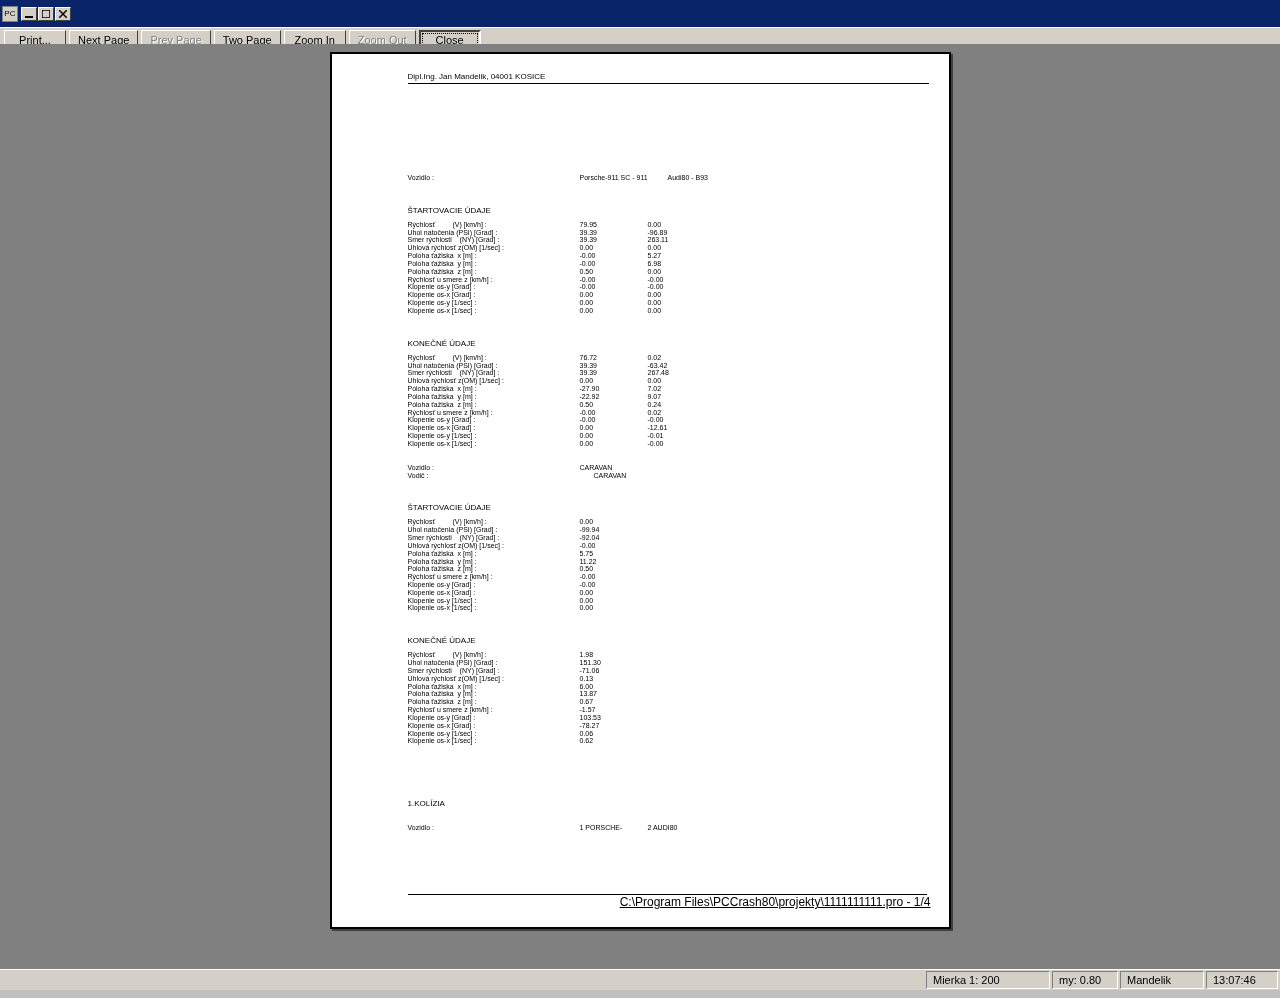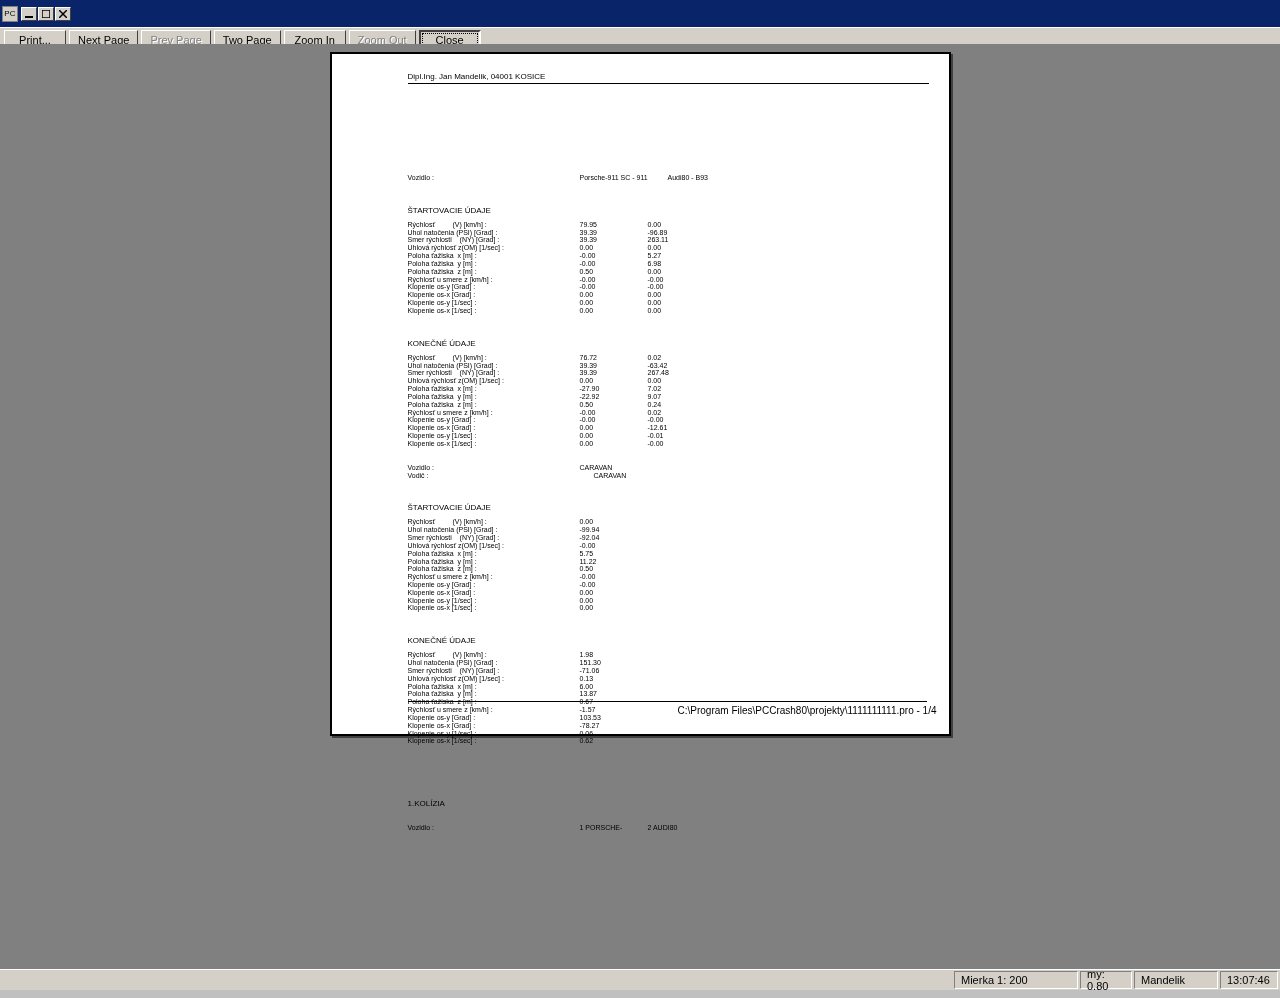--- a/index.html
+++ b/index.html
@@ -8,31 +8,31 @@
 .titlebar .app-icon { width:16px; height:16px; margin-right:3px; display:inline-flex; align-items:center; justify-content:center; background:#d4d0c8; border:1px solid #808080; font-size:8px; color:#000; }
 .titlebar .title-text { flex:1; white-space:nowrap; overflow:hidden; }
 .titlebar .win-controls { display:flex; gap:1px; }
 .titlebar .win-btn { width:16px; height:14px; background:#d4d0c8; border:1px solid; border-color:#fff #404040 #404040 #fff; display:flex; align-items:center; justify-content:center; font-size:9px; font-family:Marlett, sans-serif; cursor:default; }
 .toolbar { height:25px; background:#d4d0c8; border-top:1px solid #fff; border-bottom:1px solid #808080; display:flex; align-items:center; padding:2px 4px; gap:3px; }
 .toolbar .tb-btn { height:20px; min-width:62px; padding:4px 8px; background:#d4d0c8; border:1px solid; border-color:#fff #404040 #404040 #fff; font-size:11px; display:flex; align-items:center; justify-content:center; cursor:default; }
 .toolbar .tb-btn.disabled { color:#808080; text-shadow:1px 1px 0 #fff; }
 .toolbar .tb-btn.focused { outline:1px dotted #000; outline-offset:-4px; border:2px solid; border-color:#404040 #fff #fff #404040; padding:0 3px;text-decoration:underline; }
 .toolbar .tb-btn u { text-decoration:underline; }
 .viewer { position:absolute; top:44px; left:0; right:0; bottom:21px; background:#808080; display:flex; justify-content:center; align-items:flex-start; overflow:auto; }
-.page { margin-top:8px; width:621px; height:684px; background:#fff; border:2px solid #000; box-shadow:2px 2px 0 #404040; position:relative; font-family:Arial, sans-serif; font-size:7px; color:#000;padding-left:24px; }
+.page { margin-top:8px; width:621px; height:877px; background:#fff; border:2px solid #000; box-shadow:2px 2px 0 #404040; position:relative; font-family:Arial, sans-serif; font-size:7px; color:#000;padding-left:24px; }
 .page-inner { position:absolute; top:18px; left:76px; right:20px; bottom:18px; }
 .hdr-name { font-size:8px; }
 .hdr-rule { border-top:1px solid #000; margin-top:2px; }
 .section-title { font-size:8px; margin-top:24px; margin-bottom:6px; }
 .row { display:flex; line-height:1.12; font-size:7px; white-space:pre; }
 .c-label { width:172px; }
 .c-v1 { width:68px; }
 .c-v2 { width:80px; }
 .ftr-rule { border-top:1px solid #000; position:absolute; left:76px; right:22px; bottom:32px; }
-.ftr-text { position:absolute; right:12px; bottom:18px; font-size:10px; }
+.ftr-text { position:absolute; right:18px; bottom:18px; font-size:12px;text-decoration:underline; }
 .statusbar { position:absolute; bottom:8px; left:0; right:0; height:21px; background:#d4d0c8; border-top:1px solid #fff; display:flex; align-items:center; font-size:11px; }
 .statusbar .filler { flex:1; }
 .statusbar .cell { border:1px solid; border-color:#808080 #fff #fff #808080; padding:1px 6px; height:18px; margin-right:2px; display:flex; align-items:center; }
 </style>
 </head>
 <body>
 
 <div class="titlebar">
   <span class="app-icon">PC</span>
   <div class="win-controls">
@@ -175,16 +175,16 @@
       </div>
     </div>
     <div class="ftr-rule"></div>
     <div class="ftr-text">C:\Program Files\PCCrash80\projekty\1111111111.pro - 1/4</div>
   </div>
 </div>
 
 <div class="statusbar">
   <div class="filler"></div>
   <div class="cell" style="width:124px">Mierka 1: 200</div>
-  <div class="cell" style="width:52px">my: 0.80</div>
+  <div class="cell" style="width:66px">my: 0.80</div>
   <div class="cell" style="width:84px">Mandelik</div>
-  <div class="cell" style="width:58px">13:07:46</div>
+  <div class="cell" style="width:72px">13:07:46</div>
 </div>
 
 </body></html>

